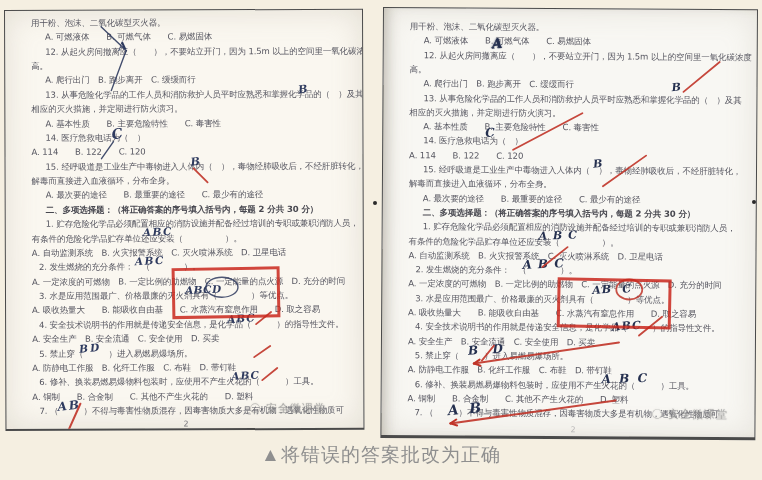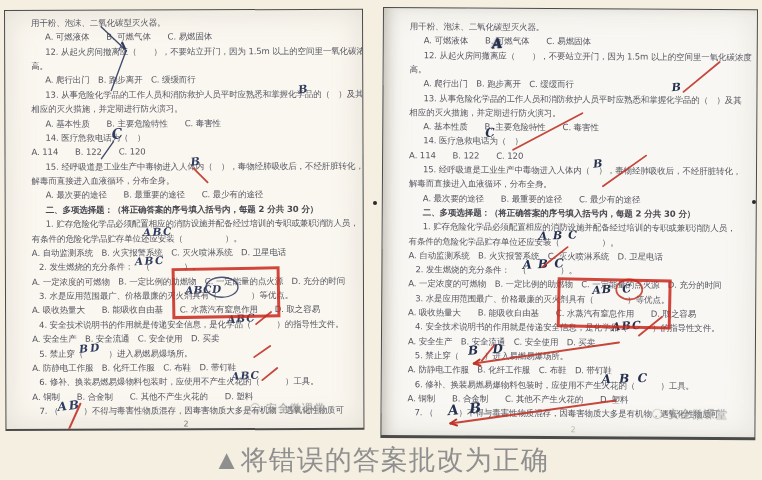--- a/index.html
+++ b/index.html
@@ -14,21 +14,21 @@
   .ln-c{left:26px}.ln-q{left:40px}.ln-m{left:33px}
   .ln-s{left:40px;font-weight:bold;}
   .hw{position:absolute;font-family:"DejaVu Serif",serif;font-style:italic;font-weight:bold;
       white-space:pre;pointer-events:none;}
   .hw-heavy{text-shadow:0 0 2px currentColor,0.6px 0.6px 0 currentColor;}
   .redbox{position:absolute;border:3px solid;opacity:.85;pointer-events:none;}
   .wm{position:absolute;font-size:11px;opacity:.6;letter-spacing:1px;white-space:nowrap;
       text-shadow:0 0 1.5px #909090;}
   .pagenum{position:absolute;font-size:8px;}
   svg.marks{position:absolute;left:0;top:0;pointer-events:none;}
-  .caption{position:absolute;left:0;right:0;top:442px;text-align:center;font-size:27px;
+  .caption{position:absolute;left:0;right:0;top:442px;text-align:center;font-size:19px;
       letter-spacing:1px;font-family:"Liberation Sans",sans-serif;}
   .dot{position:absolute;width:4px;height:4px;border-radius:50%;background:#2a2a2a;}
 </style>
 </head>
 <body style="background: rgb(245, 239, 225);">
 
 <div class="stage">
   <div class="paper left" style="left: 4px; top: 10px; width: 359px; height: 421px; background: rgb(250, 247, 240); transform: rotate(-0.2deg); transform-origin: left top;">
       <div class="ln ln-c" style="top: 7px; color: rgb(86, 86, 96);">用干粉、泡沫、二氧化碳型灭火器。</div>
       <div class="ln ln-q" style="top: 21.37px; color: rgb(86, 86, 96);">A. 可燃液体　　B. 可燃气体　　C. 易燃固体</div>

